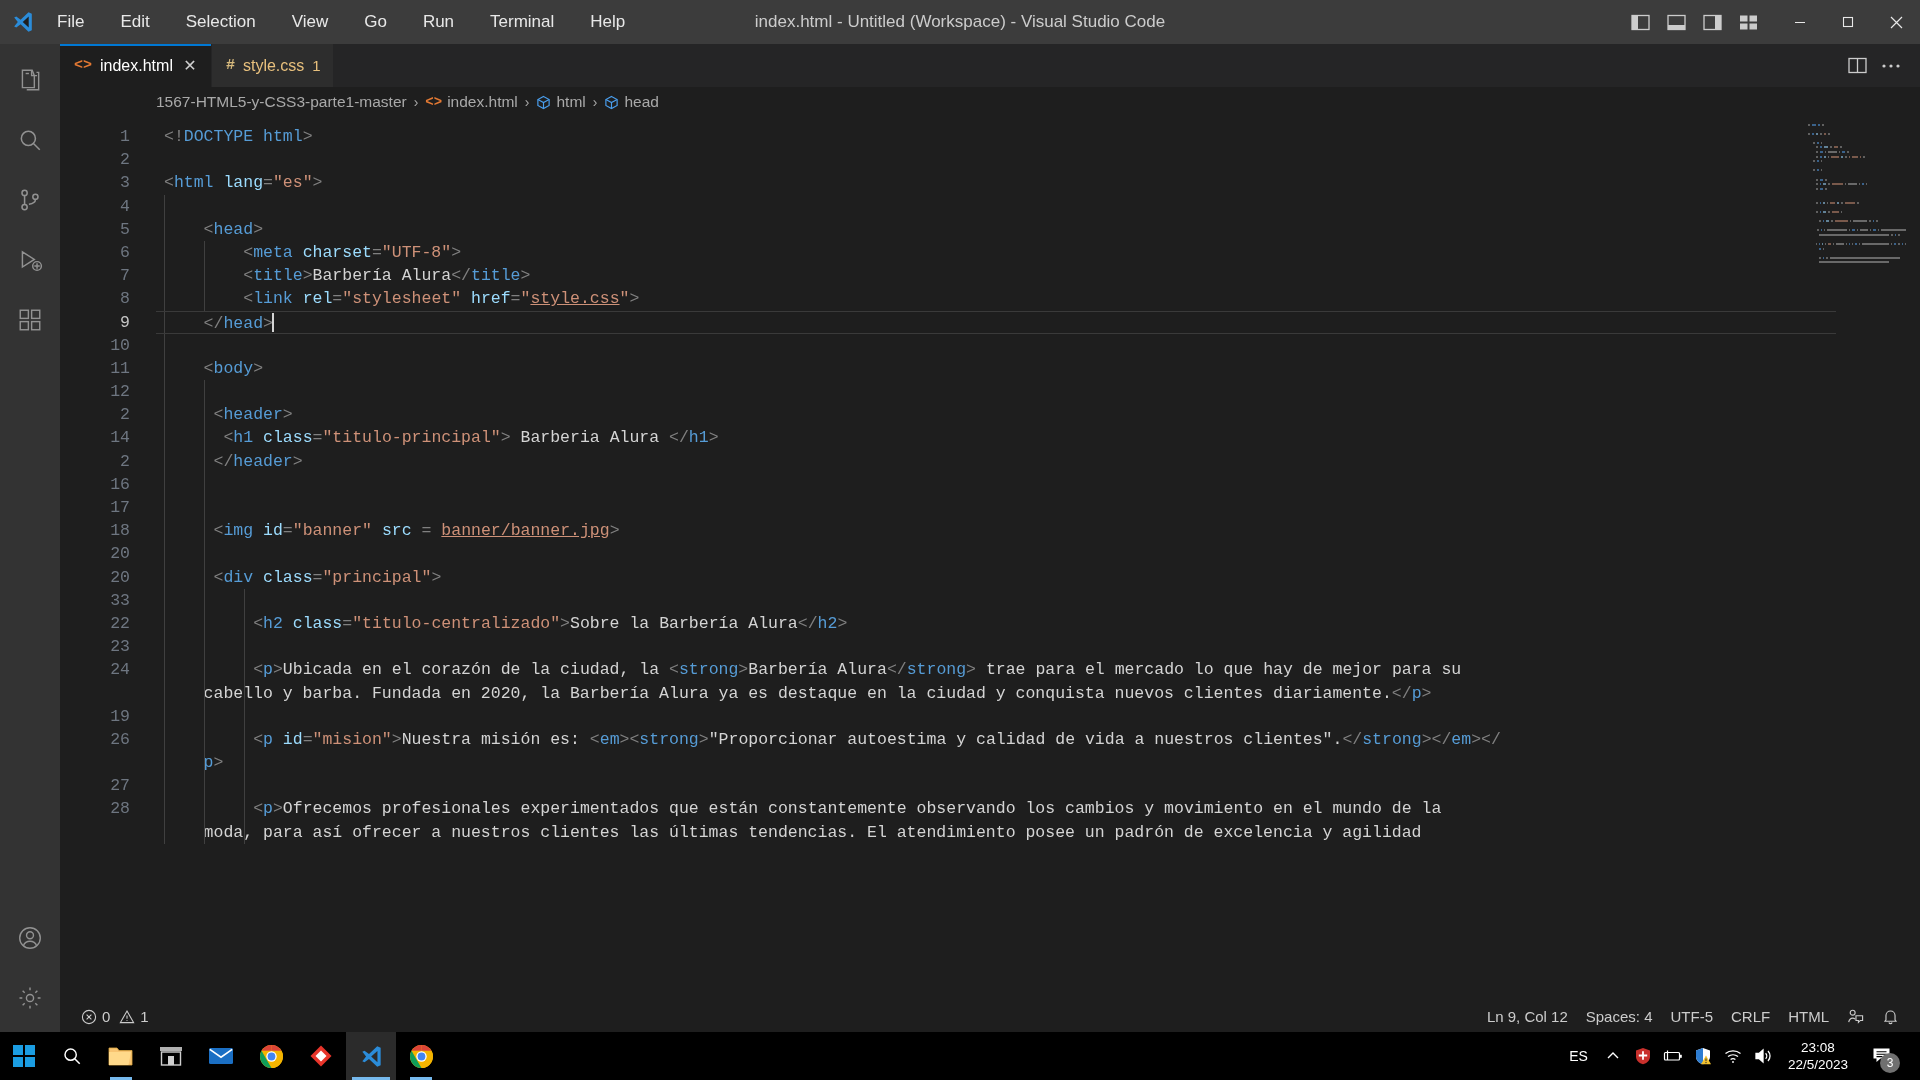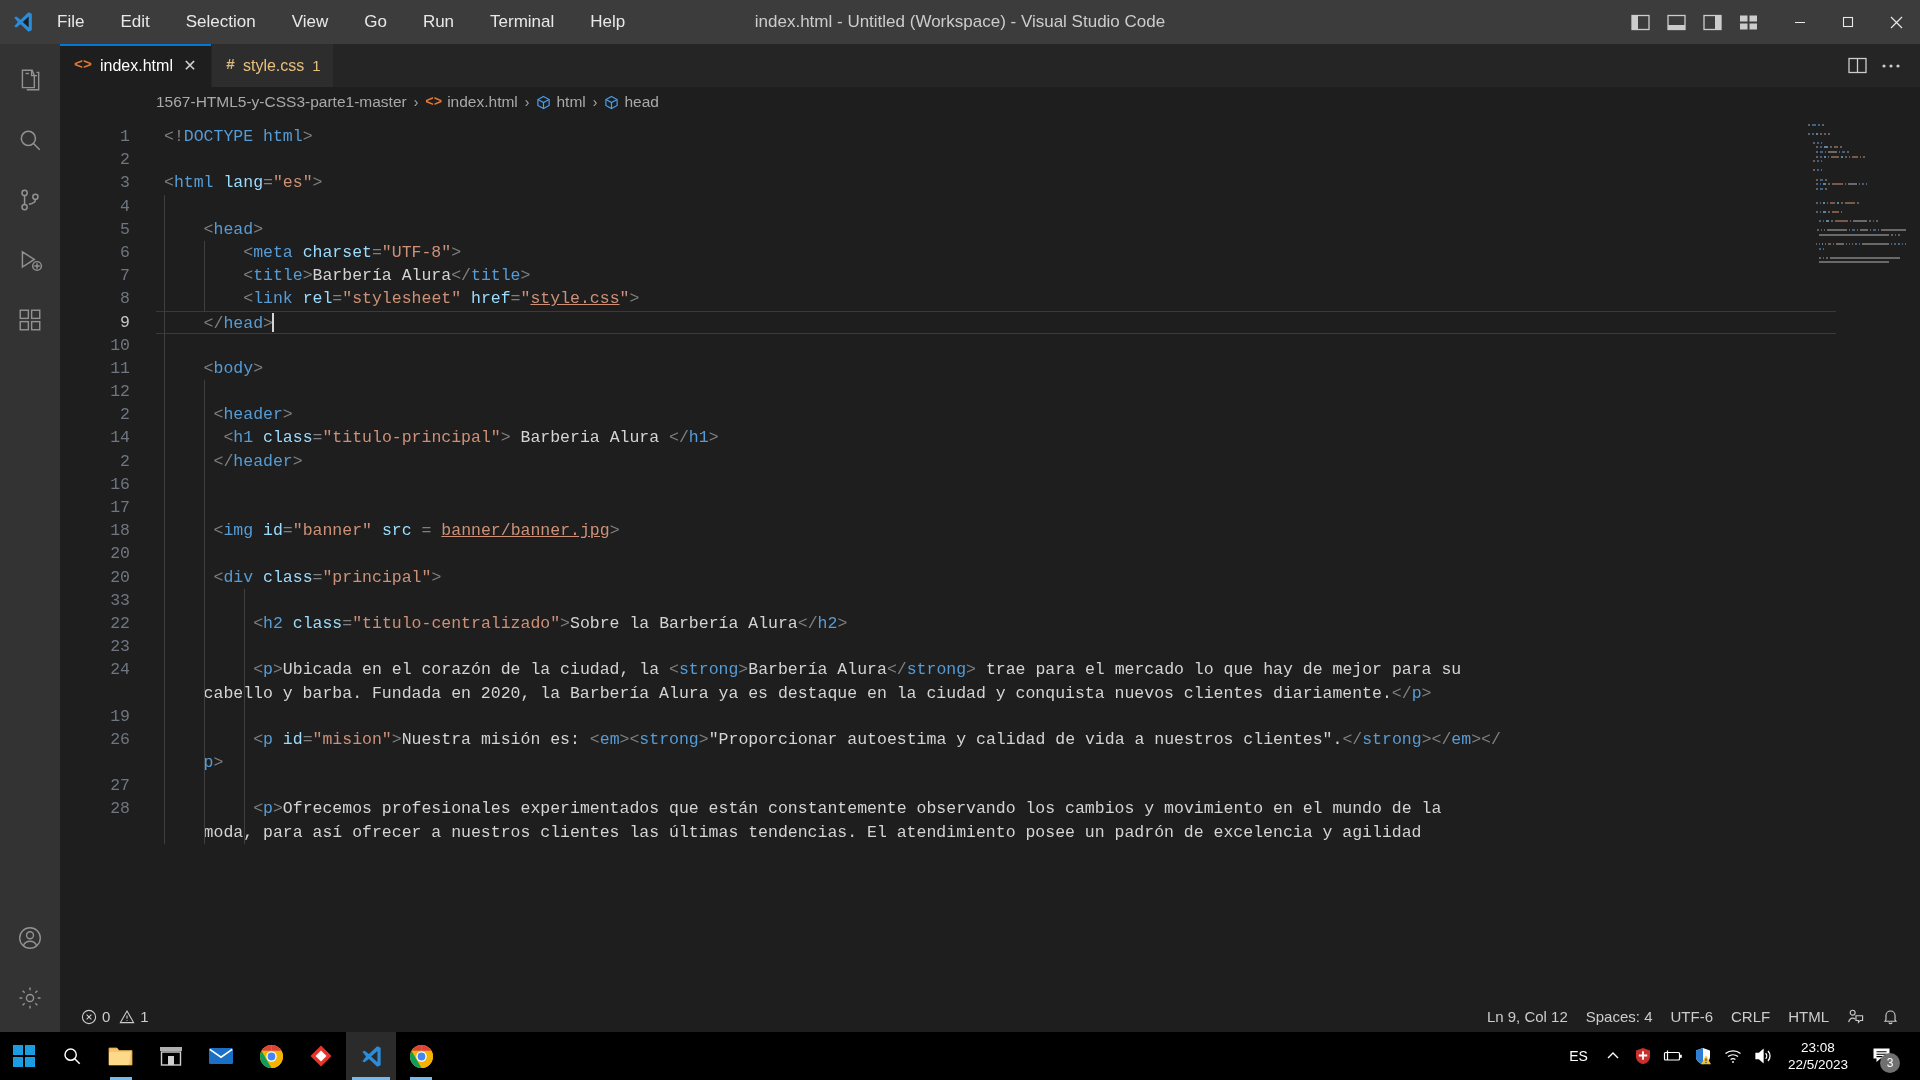--- a/index.html
+++ b/index.html
@@ -636,21 +636,21 @@
                 <path d="M8 6.4v3.4" stroke="#cccccc" stroke-width="1.1"></path>
                 <circle cx="8" cy="11.5" r=".6" fill="#cccccc"></circle>
               </svg>
           </span>
           <span>1</span>
         </div>
       </div>
       <div class="sb-right">
         <div class="sb-item">Ln 9, Col 12</div>
         <div class="sb-item">Spaces: 4</div>
-        <div class="sb-item">UTF-6</div>
+        <div class="sb-item">UTF-5</div>
         <div class="sb-item">CRLF</div>
         <div class="sb-item">HTML</div>
         <div class="sb-item">
           <svg width="17" height="17" viewBox="0 0 18 18" fill="none" stroke="#cccccc" stroke-width="1.2">
             <circle cx="6" cy="5" r="2.6"></circle>
               <path d="M1.8 15c.6-2.8 2.3-4.3 4.2-4.3 1 0 1.9.4 2.6 1.2"></path>
             <path d="M9.5 8.2h7v5h-2.4l-2 2v-2H9.5z"></path>
           </svg>
         </div>
         <div class="sb-item">

